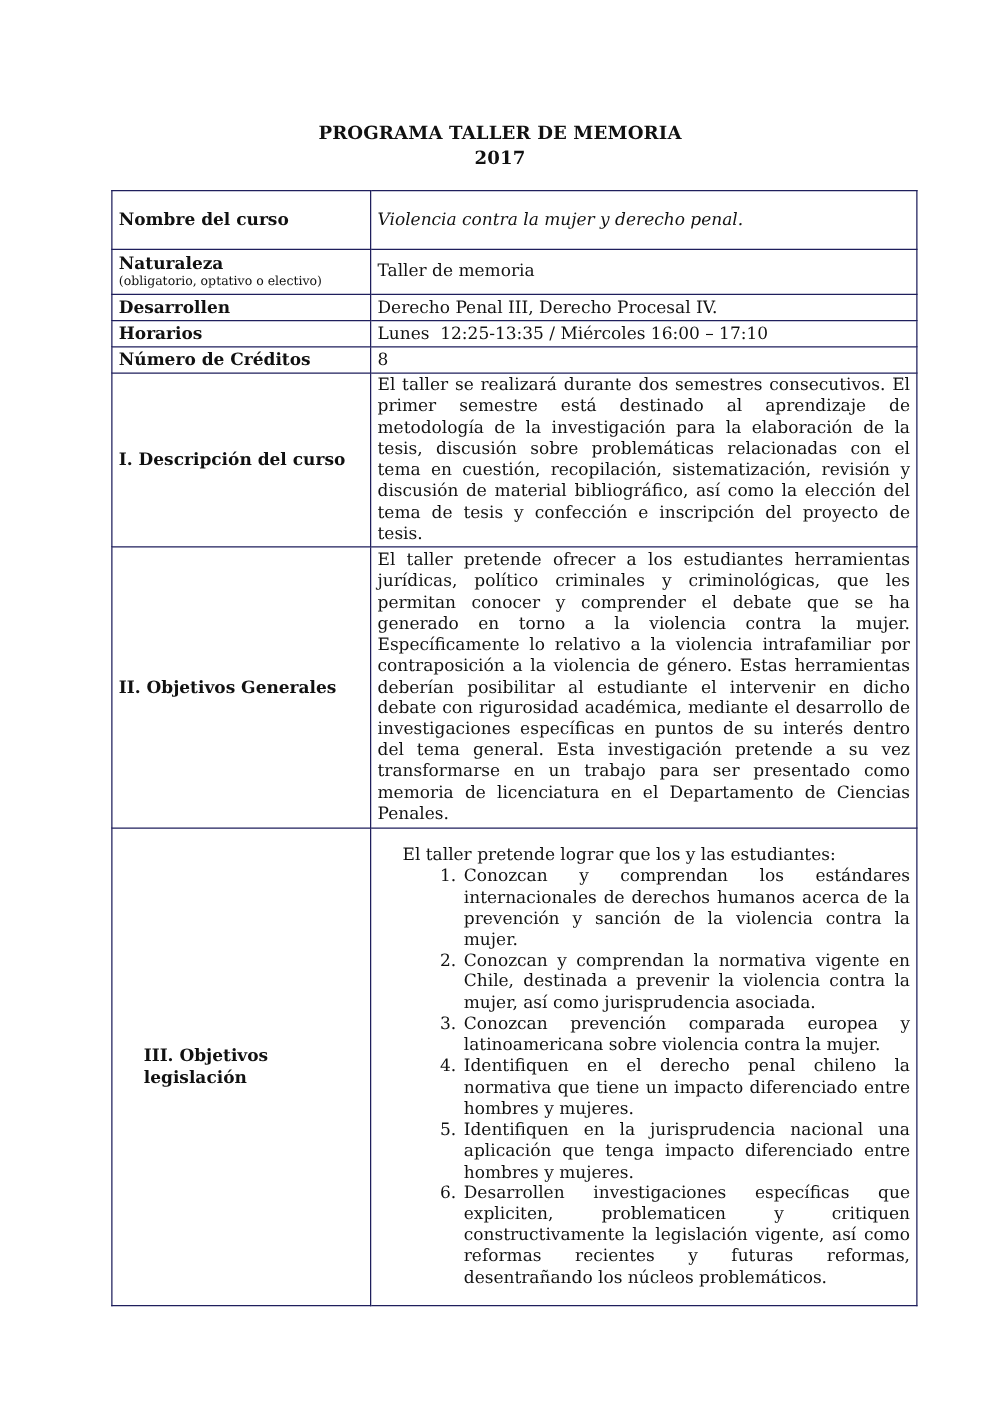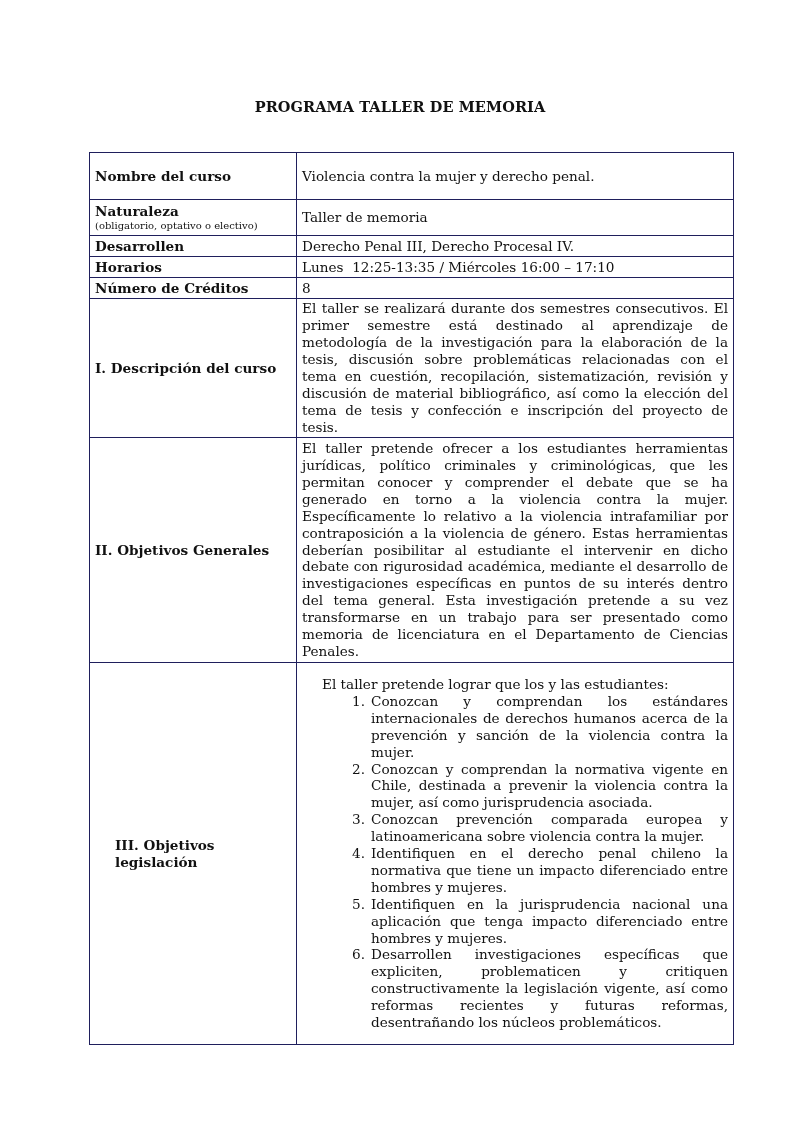--- a/index.html
+++ b/index.html
@@ -86,31 +86,32 @@
     tr.r-cred td { height: 20px; margin-top: 40px; }
     tr.r-desc td { height: 138px; }
     tr.r-gen td { height: 224px; }
     tr.r-esp td { height: 381px; padding-top: 0; padding-left: 25px; }
   </style>
 </head>
 <body style="color: rgb(17, 17, 17);">
 
 <div class="doc-title">
   <div>PROGRAMA TALLER DE MEMORIA</div>
+  <div>2017</div>
 </div>
 
 <table class="course">
   <colgroup>
     <col class="c-label">
     <col class="c-value">
   </colgroup>
   <tbody>
     <tr class="r-nombre">
       <td class="label" style="border-color: rgb(31, 31, 92); margin-left: 19px;">Nombre del curso</td>
-      <td class="value" style="border-color: rgb(31, 31, 92);">Violencia contra la mujer y derecho penal.</td>
+      <td class="value" style="border-color: rgb(31, 31, 92); font-style: italic;">Violencia contra la mujer y derecho penal.</td>
     </tr>
     <tr class="r-naturaleza">
       <td class="label" style="border-color: rgb(31, 31, 92);">
         <span>Naturaleza</span>
         <span class="sublabel">(obligatorio, optativo o electivo)</span>
       </td>
       <td class="value" style="border-color: rgb(31, 31, 92);">Taller de memoria</td>
     </tr>
     <tr class="r-req">
       <td class="label" style="border-color: rgb(31, 31, 92);">Desarrollen</td>

